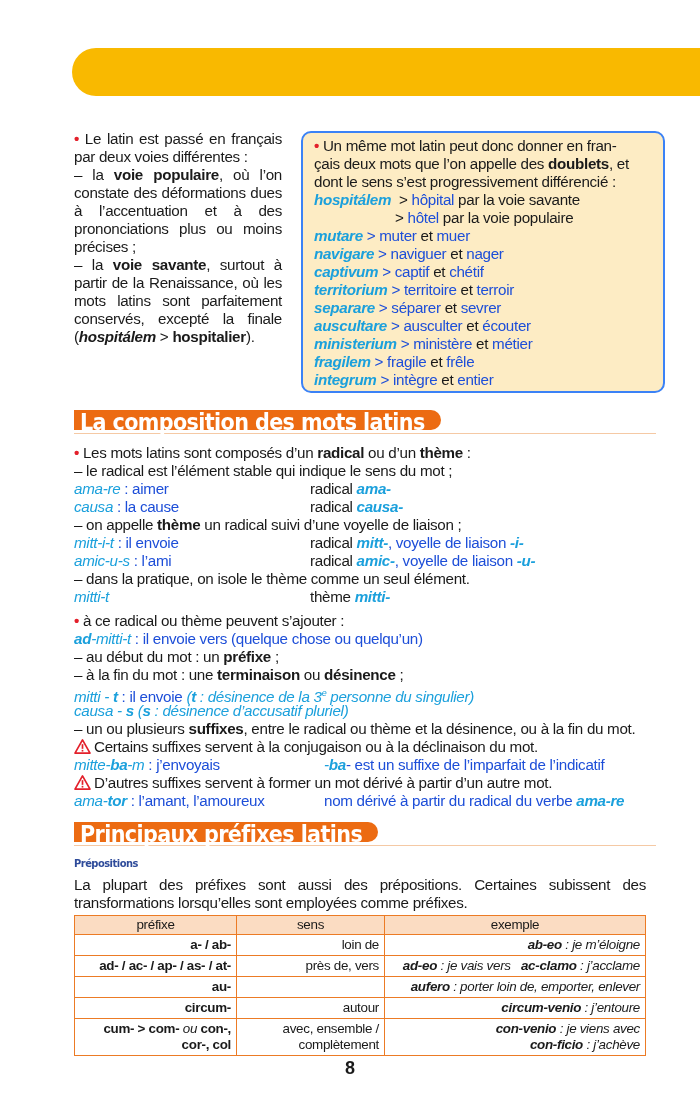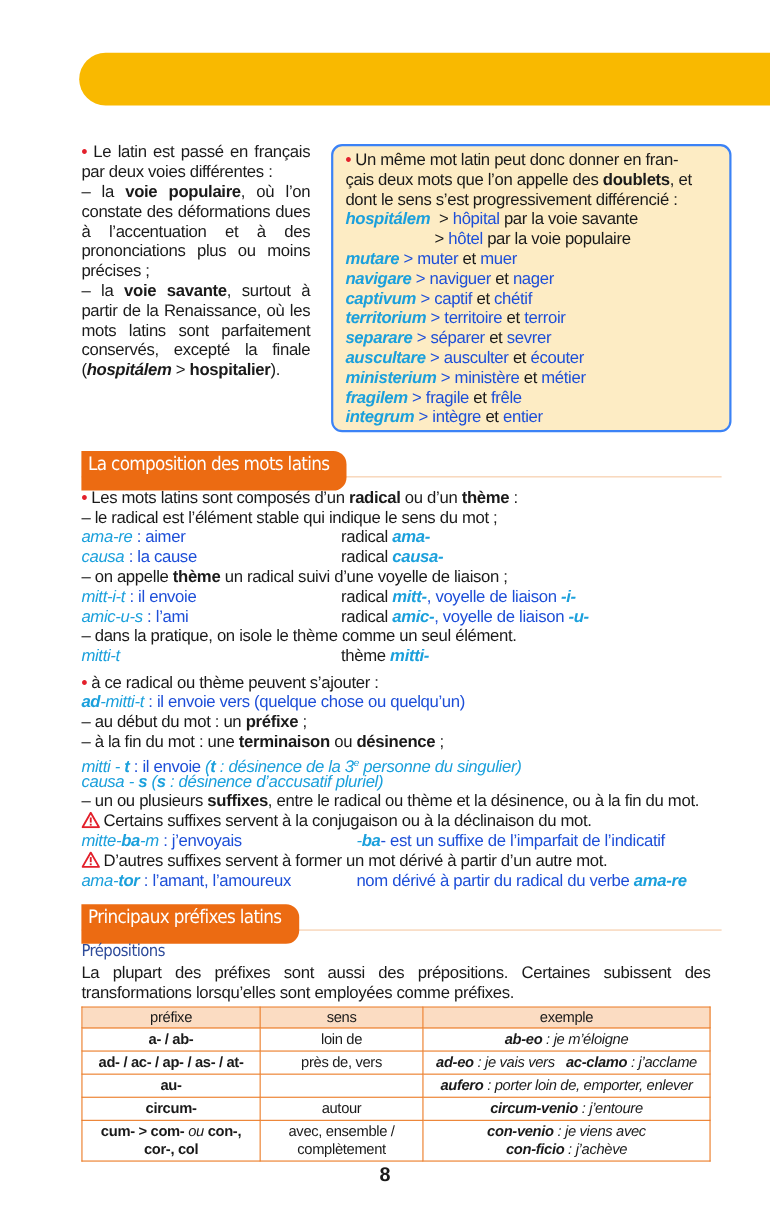--- a/index.html
+++ b/index.html
@@ -28,54 +28,54 @@
 
   .box {
     position: absolute; left: 301px; top: 131px; width: 364px; height: 262px;
     background: #fdecc4; border: 2px solid #3b82f6; border-radius: 10px;
     padding: 0 0 0 11px; box-sizing: border-box; letter-spacing: -0.3px;
   }
   .box .inner { padding-top: 4px; }
   .box .line { white-space: nowrap; height: 18px; }
 
   .section-head {
-    position: absolute; left: 74px; height: 36px; background: #ec6b12;
-    color: #ffffff; font-weight: normal; font-size: 17px; line-height: 24px;
+    position: absolute; left: 74px; height: 20px; background: #ec6b12;
+    color: #ffffff; font-weight: bold; font-size: 23px; line-height: 24px;
     padding: 0 16px 0 6px; border-radius: 0 12px 12px 0;
     font-family: "DejaVu Sans", sans-serif; letter-spacing: -0.6px;
     font-stretch: condensed;
   }
   .section-rule {
     position: absolute; left: 74px; width: 582px; height: 1px; background: #f5c9a4;
   }
 
   .flow { position: absolute; left: 74px; width: 585px; letter-spacing: -0.3px; }
   .flow .line { white-space: nowrap; height: 18px; position: relative; }
   .flow .col2 { position: absolute; left: 236px; top: 0; }
   .flow .col2b { position: absolute; left: 250px; top: 0; }
   .flow .gap { height: 6px; }
 
   .warn { display: inline-block; width: 17px; height: 15px; vertical-align: -2px; margin-right: 3px; }
 
   .subhead {
-    position: absolute; left: 74px; top: 855px; color: #2e4b9a; font-weight: normal;
-    font-size: 15px; font-family: "DejaVu Sans", sans-serif; letter-spacing: -0.5px;
+    position: absolute; left: 74px; top: 855px; color: #2e4b9a; font-weight: bold;
+    font-size: 11px; font-family: "DejaVu Sans", sans-serif; letter-spacing: -0.5px;
   }
   .intro {
     position: absolute; left: 74px; top: 876px; width: 572px; text-align: justify;
     letter-spacing: -0.3px;
   }
 
   table.prefixes {
     position: absolute; left: 74px; top: 915px; width: 572px;
     border-collapse: collapse; font-size: 13.4px; line-height: 16px;
     letter-spacing: -0.3px;
   }
   table.prefixes th, table.prefixes td {
-    border: 1.5px solid #ec7b25; padding: 2px 5px; text-align: center; vertical-align: top;
+    border: 1.5px solid #ec7b25; padding: 2px 5px; text-align: right; vertical-align: top;
   }
   table.prefixes th {
     background: #fbdcc2; font-weight: normal; text-align: center; height: 14px; padding: 1px 5px;
   }
   table.prefixes td { height: 16px; }
   .c1 { width: 151px; }
   .c2 { width: 137px; }
   .ex-bi { font-weight: bold; font-style: italic; }
   .ex-i { font-style: italic; }
 

